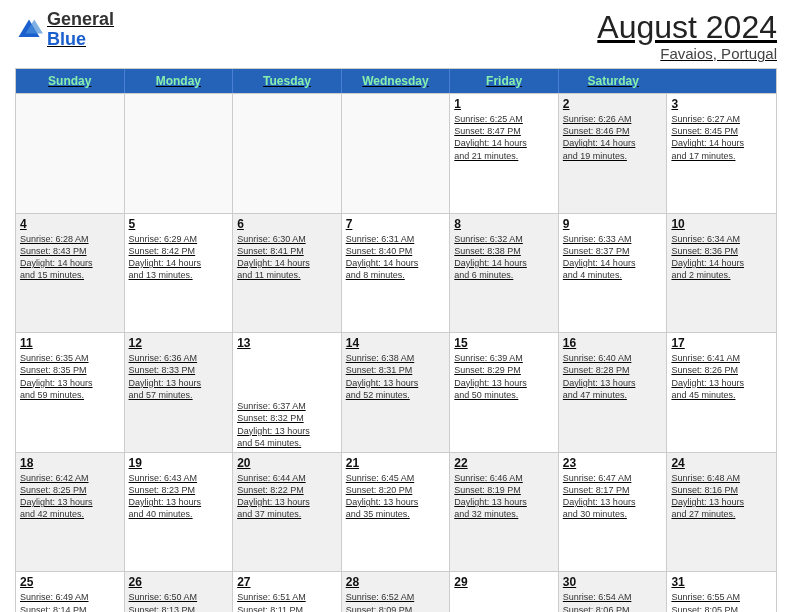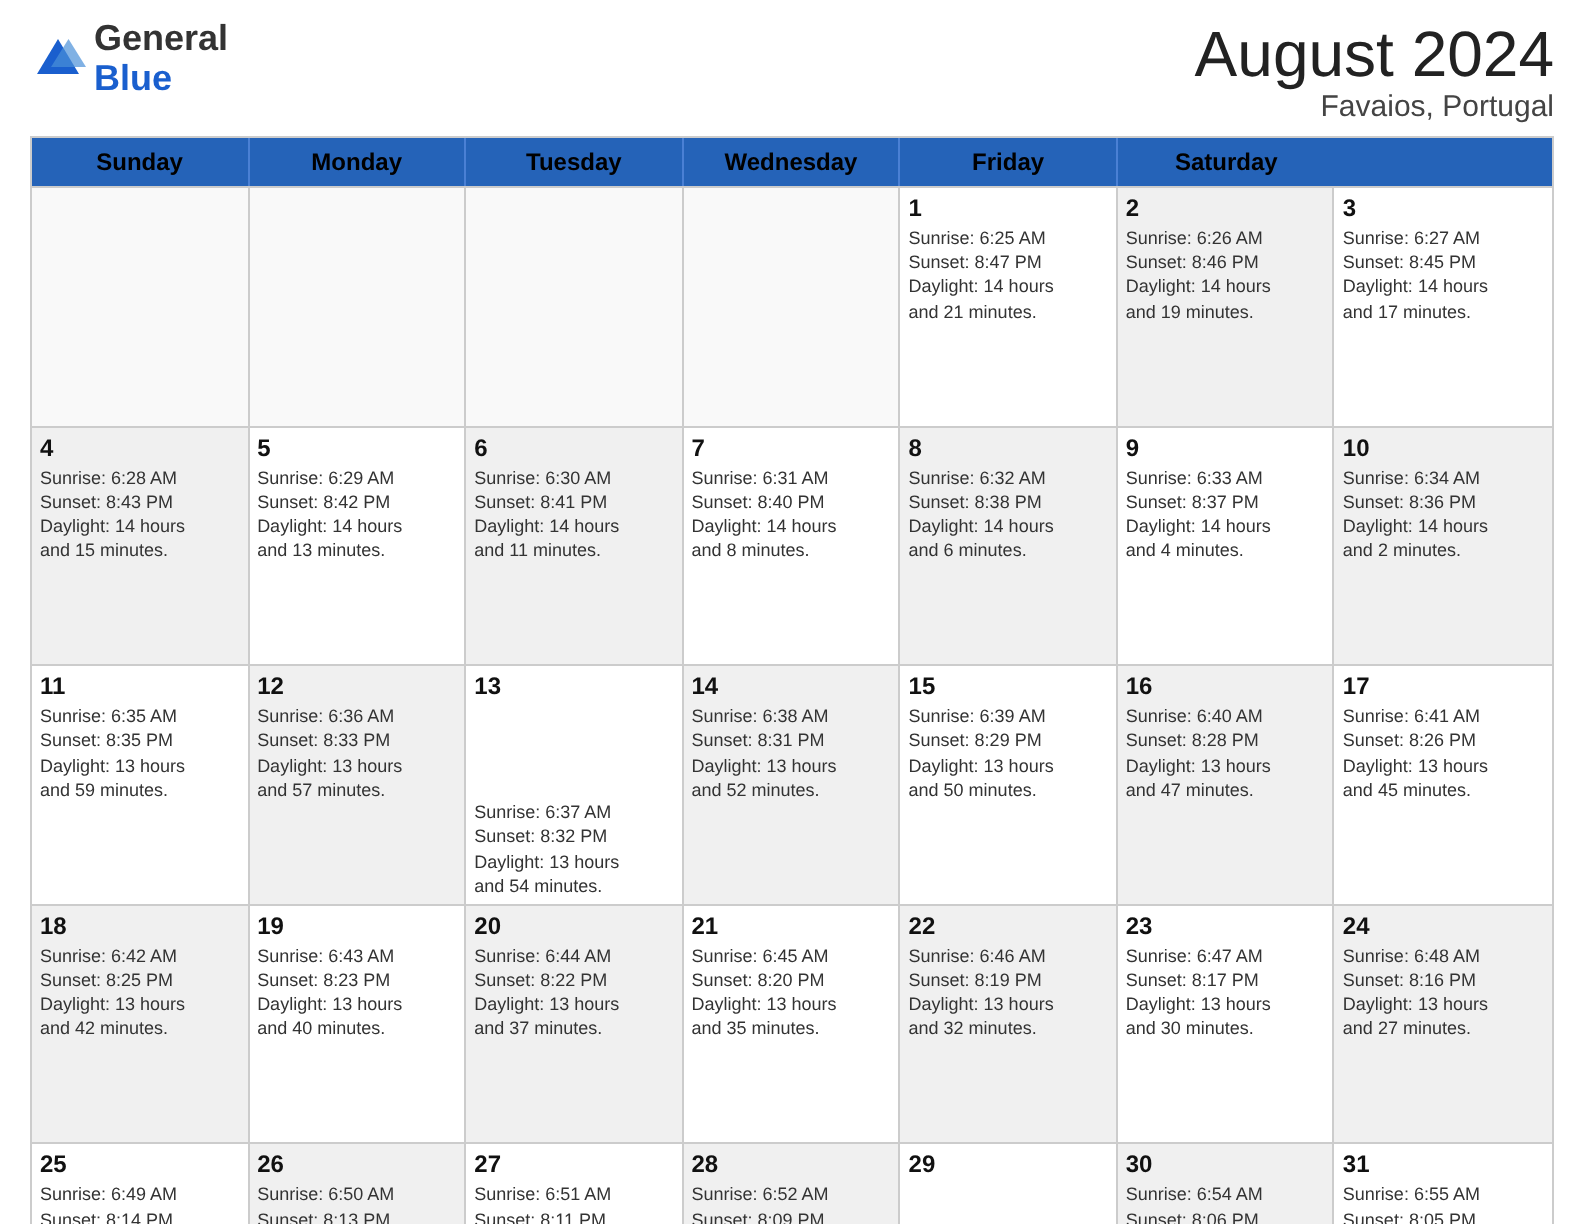--- a/index.html
+++ b/index.html
@@ -9,20 +9,21 @@
       width: 792px;
       height: 612px;
       overflow: hidden;
     }
     .page {
       width: 792px;
       height: 612px;
       padding: 10px 15px;
       display: flex;
       flex-direction: column;
+      text-decoration: underline;
     }
     .header {
       display: flex;
       justify-content: space-between;
       align-items: flex-start;
       margin-bottom: 6px;
     }
     .logo {
       display: flex;
       align-items: center;
@@ -57,21 +58,21 @@
       display: flex;
       flex-direction: column;
       border: 1px solid #ccc;
     }
     .cal-header {
       display: grid;
       grid-template-columns: repeat(7, 1fr);
       background: #2563b8;
     }
     .cal-header-cell {
-      color: #000000;
+      color: #86efac;
       font-size: 12px;
       font-weight: bold;
       text-align: center;
       padding: 5px 2px;
       border-right: 1px solid #4a80d4;
     }
     .cal-header-cell:last-child { border-right: none; }
     .cal-body {
       flex: 1;
       display: grid;

